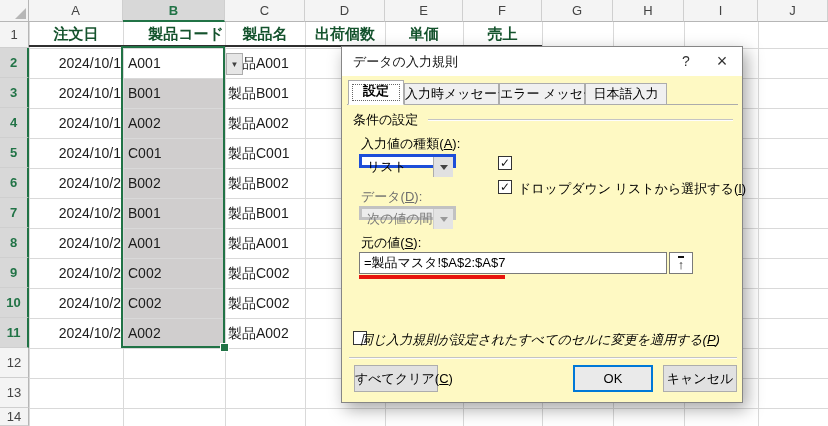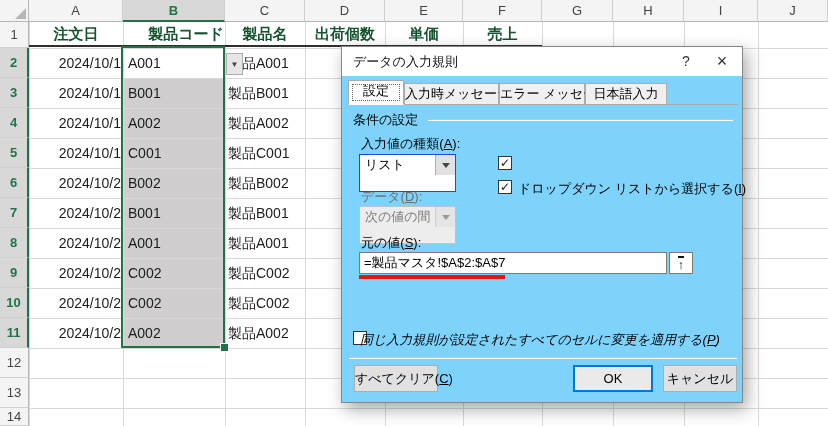--- a/index.html
+++ b/index.html
@@ -30,40 +30,40 @@
   .c-date{position:absolute;left:29px;width:93px;height:30px;text-align:right;padding-right:1px;
           font-size:14px;color:#1c1c1c;line-height:30px;overflow:hidden;box-sizing:border-box;white-space:nowrap;}
   .c-code{position:absolute;left:123px;width:100px;height:30px;padding-left:5px;
           font-size:14px;color:#1c1c1c;line-height:30px;box-sizing:border-box;white-space:nowrap;}
   .c-name{position:absolute;left:225px;width:150px;height:30px;padding-left:3px;
           font-size:14px;color:#1c1c1c;line-height:30px;box-sizing:border-box;white-space:nowrap;}
   .dvbtn{position:absolute;left:226px;top:53px;width:17px;height:22px;background:#e6e6e6;
          border:1px solid #adadad;box-sizing:border-box;z-index:6;display:flex;align-items:center;
          justify-content:center;font-size:8px;color:#404040;}
   
-  .dialog{position:absolute;left:341px;top:46px;width:402px;height:357px;background:#7dd3fc;
+  .dialog{position:absolute;left:341px;top:46px;width:402px;height:357px;background:#fef9c3;
           border:1px solid #868686;box-sizing:border-box;z-index:10;font-size:13px;color:#000;
           box-shadow:4px 6px 16px rgba(0,0,0,.35);}
   .titlebar{position:absolute;left:0;top:0;width:100%;height:29px;background:#fff;}
   .dtitle{position:absolute;left:11px;top:0;line-height:29px;font-size:13px;color:#111;white-space:nowrap;}
   .tbtn{position:absolute;top:0;width:32px;height:29px;text-align:center;line-height:29px;
         color:#333;font-size:14px;}
   .tbtn.close{font-size:18px;}
   .tabline{position:absolute;left:5px;top:57px;width:391px;height:1px;background:#acacac;}
   .tab{position:absolute;top:36px;height:22px;background:#f0f0f0;border:1px solid #acacac;
        box-sizing:border-box;text-align:center;line-height:20px;font-size:13px;white-space:nowrap;z-index:11;}
   .tab.active{top:33px;height:25px;background:#fff;border-bottom:1px solid #fff;z-index:12;}
   .tab.active .focusdot{position:absolute;left:3px;top:3px;right:3px;bottom:3px;border:1px dotted #666;}
   .grouplabel{position:absolute;left:11px;top:64px;white-space:nowrap;}
   .groupline{position:absolute;top:72px;height:1px;background:#c4c4c4;border-bottom:1px solid #fdfdfd;}
   .dlabel{position:absolute;white-space:nowrap;}
   .dlabel.dis{color:#6d6d6d;}
   .ak{text-decoration:underline;}
-  .combo{position:absolute;width:97px;height:38px;box-sizing:border-box;background:#fff;
-         border:1px solid #1d4ed8;line-height:20px;padding-left:5px;white-space:nowrap;}
+  .combo{position:absolute;width:97px;height:14px;box-sizing:border-box;background:#fff;
+         border:3px solid #1d4ed8;line-height:20px;padding-left:5px;white-space:nowrap;}
   .combo .arrowbox{position:absolute;right:0;top:0;width:19px;height:20px;background:#e1e1e1;
          border-left:1px solid #adadad;}
   .combo.dis{background:#ededed;border-color:#c2c2c2;color:#7a7a7a;}
   .combo.dis .arrowbox{background:#e4e4e4;border-left-color:#cfcfcf;}
   .chev{position:absolute;left:6px;top:8px;width:0;height:0;border-left:4px solid transparent;
         border-right:4px solid transparent;border-top:5px solid #444;}
   .combo.dis .chev{border-top-color:#9a9a9a;}
   .cb{position:absolute;width:14px;height:14px;background:#fff;border:1px solid #333;
       box-sizing:border-box;text-align:center;line-height:12px;font-size:12px;color:#111;font-weight:bold;}
   .cblabel{position:absolute;white-space:nowrap;}
@@ -206,21 +206,21 @@
   </div>
 
   <div class="dialog">
     <div class="titlebar">
       <span class="dtitle">データの入力規則</span>
       <span class="tbtn" style="right:40px;">?</span>
       <span class="tbtn close" style="right:4px;">×</span>
     </div>
 
     <div class="tabline"></div>
-    <div class="tab active" style="left:6px;width:56px;"><div class="focusdot"></div><span>設定</span></div>
+    <div class="tab active" style="left:6px;width:56px;font-weight:bold;"><div class="focusdot"></div><span>設定</span></div>
     <div class="tab" style="left:62px;width:95px;"><span>入力時メッセージ</span></div>
     <div class="tab" style="left:157px;width:86px;"><span>エラー メッセージ</span></div>
     <div class="tab" style="left:243px;width:82px;"><span>日本語入力</span></div>
 
     <div class="grouplabel">条件の設定</div>
     <div class="groupline" style="left:86px;width:305px;"></div>
 
     <div class="dlabel" style="left:19px;top:88px;"><span>入力値の種類(</span><span class="ak">A</span><span>):</span></div>
     <div class="combo" style="left:17px;top:107px;">
       <span>リスト</span>

